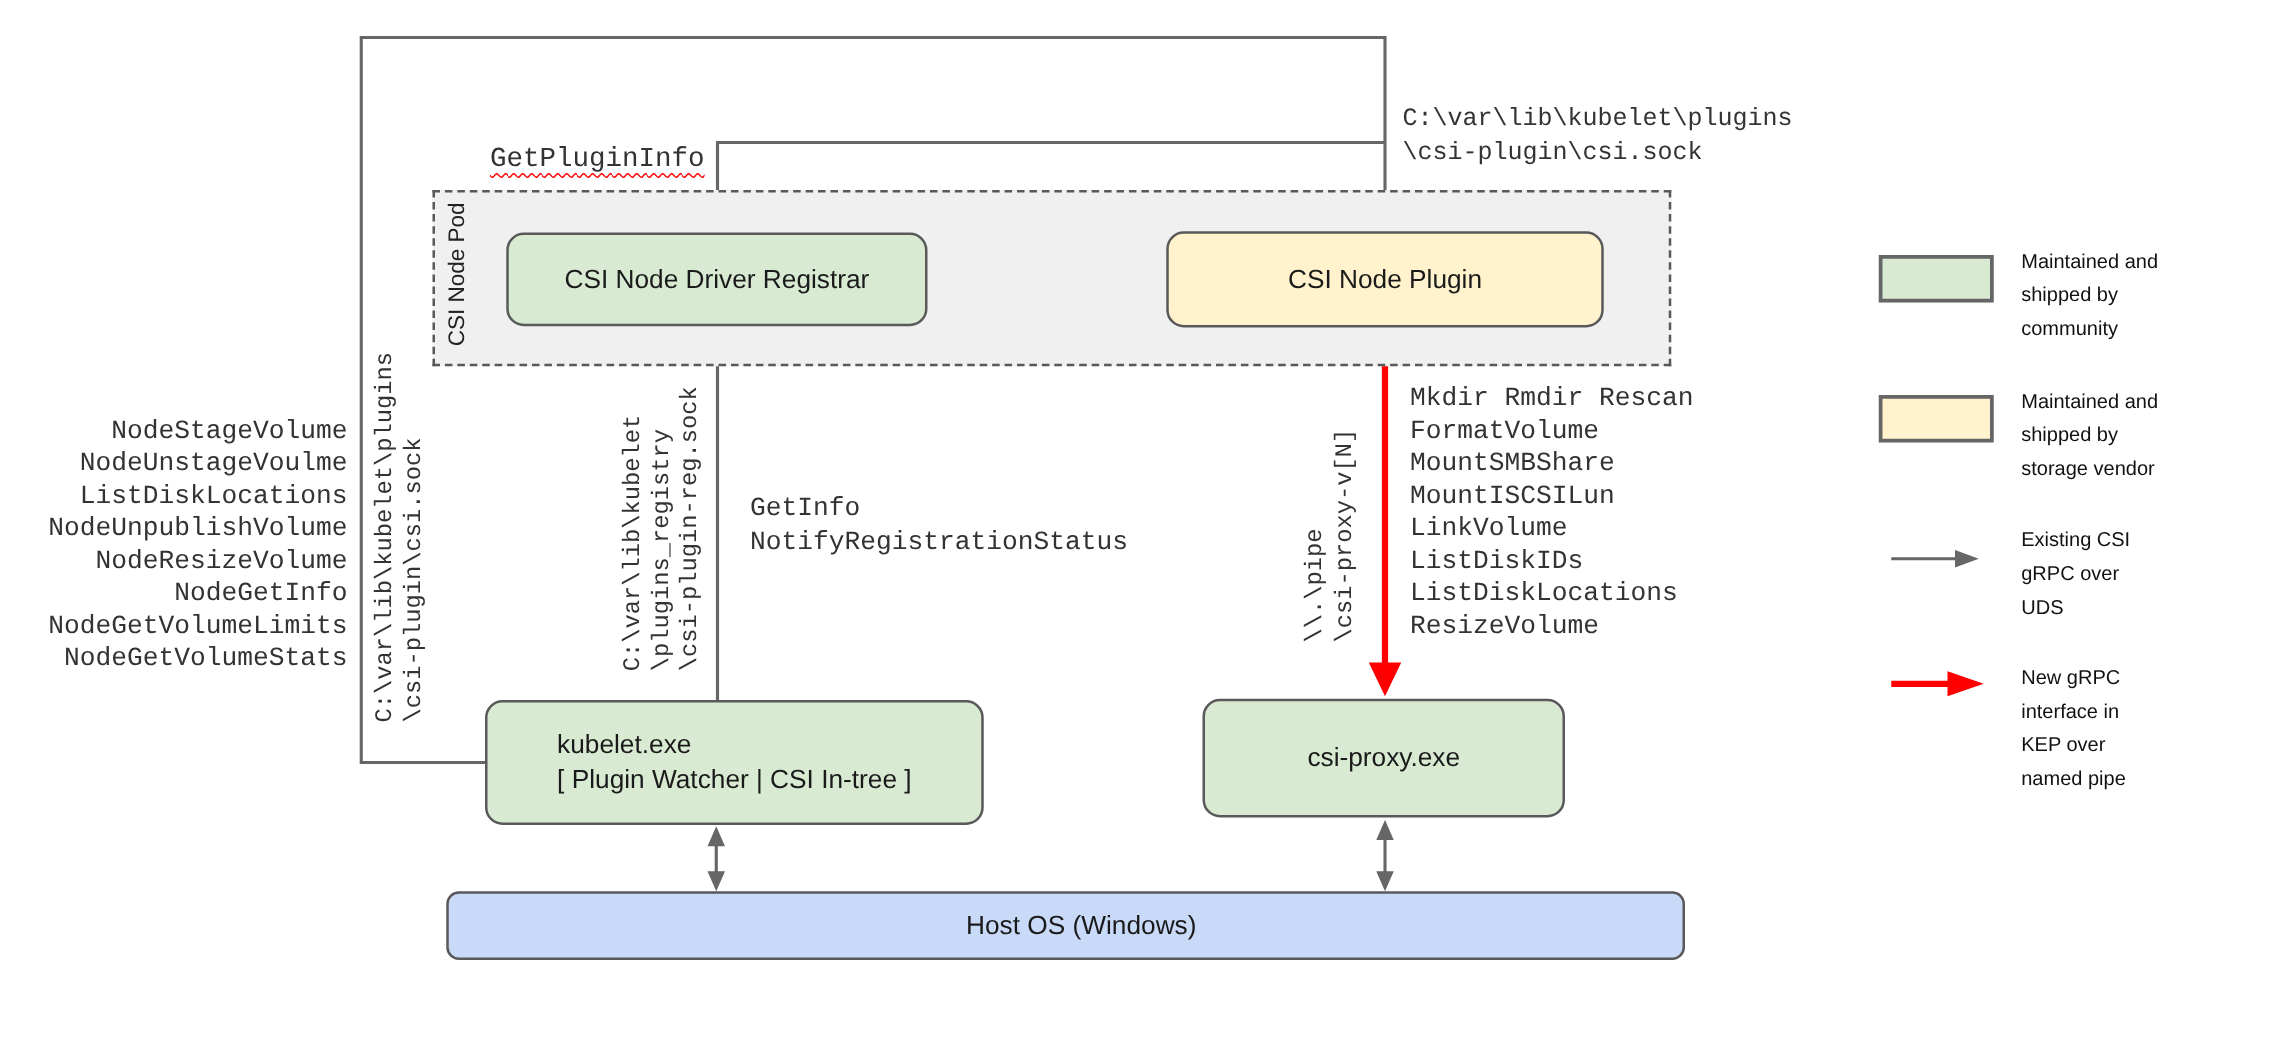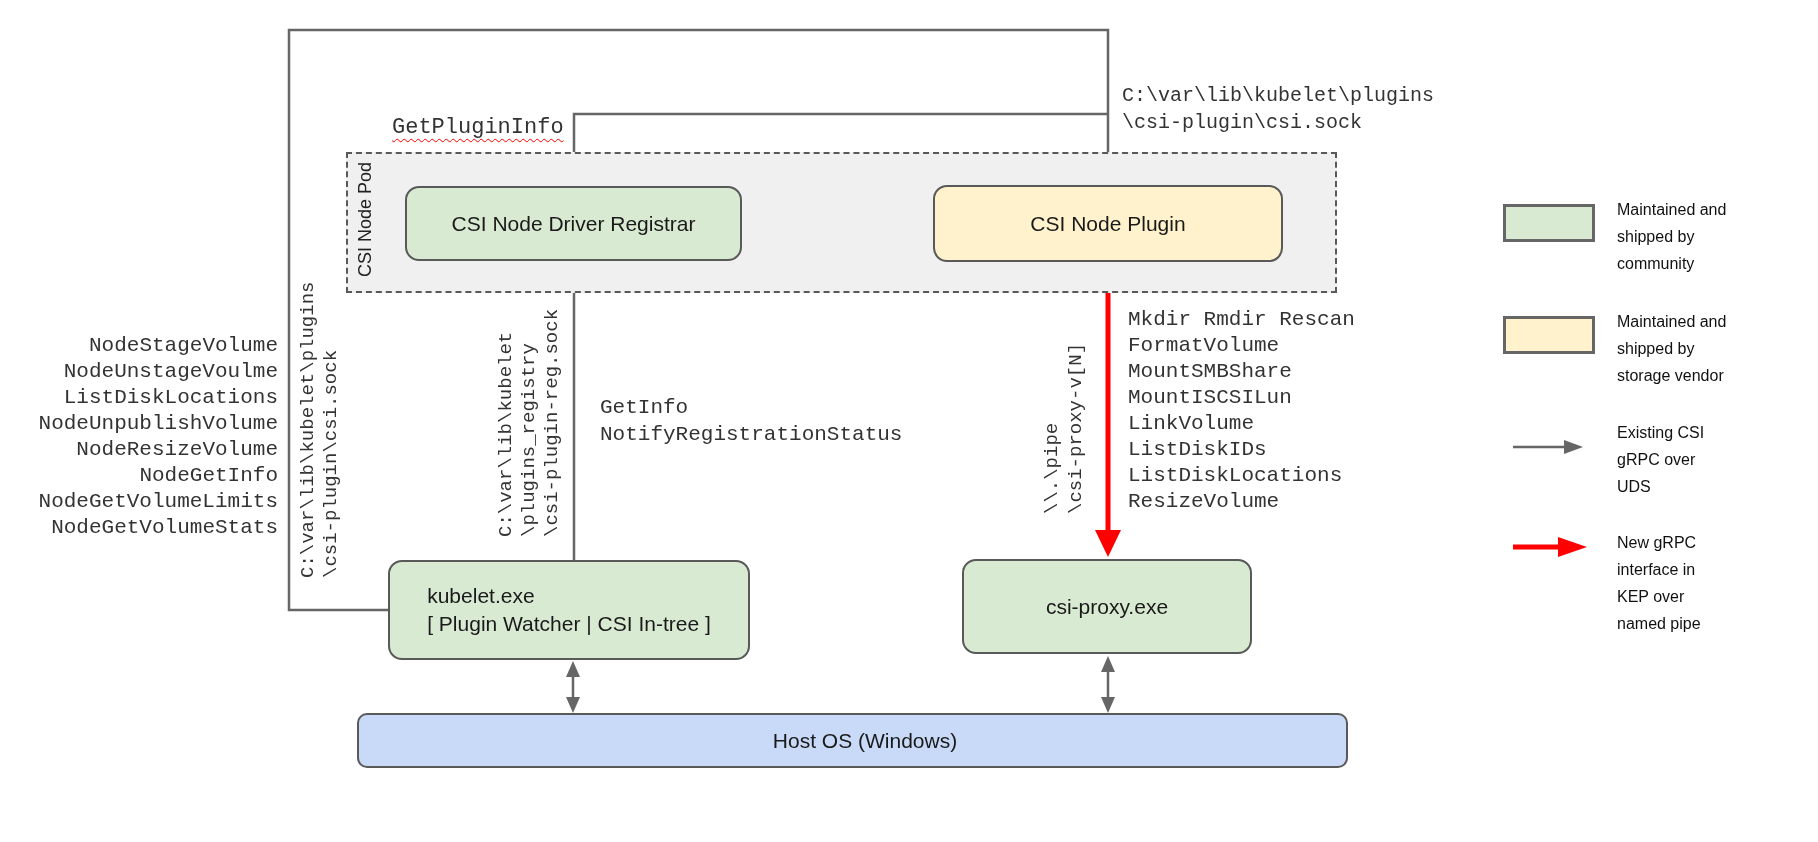--- a/index.html
+++ b/index.html
@@ -73,21 +73,21 @@
     <polygon points="1564,440 1564,454 1583,447" fill="var(--line-gray)"></polygon>
     <path d="M 1513 547 L 1560 547" fill="none" stroke="var(--arrow-red)" stroke-width="5"></path>
     <polygon points="1558,537 1558,557 1587,547" fill="var(--arrow-red)"></polygon>
   </svg>
 
   <div class="pod"></div>
   <div class="abs mono rot" id="pod-label" style="font-family:'Liberation Sans',sans-serif;">CSI Node Pod</div>
 
   <div class="box green" style="left:405px;top:186px;width:337px;height:75px;">CSI Node Driver Registrar</div>
   <div class="box yellow" style="left:933px;top:185px;width:350px;height:77px;">CSI Node Plugin</div>
-  <div class="box green" style="left:388px;top:560px;width:362px;height:100px;">kubelet.exe
+  <div class="box green" style="left:388px;top:560px;width:399px;height:100px;">kubelet.exe
 [ Plugin Watcher | CSI In-tree ]</div>
   <div class="box green" style="left:962px;top:559px;width:290px;height:95px;">csi-proxy.exe</div>
   <div class="box blue" style="left:357px;top:713px;width:991px;height:55px;">Host OS (Windows)</div>
 
   <div class="abs mono" id="getplugininfo">GetPluginInfo</div>
   <div class="abs mono pre" id="csi-sock-top">C:\var\lib\kubelet\plugins
 \csi-plugin\csi.sock</div>
   <div class="abs mono pre" id="registration-calls">GetInfo
 NotifyRegistrationStatus</div>
 

